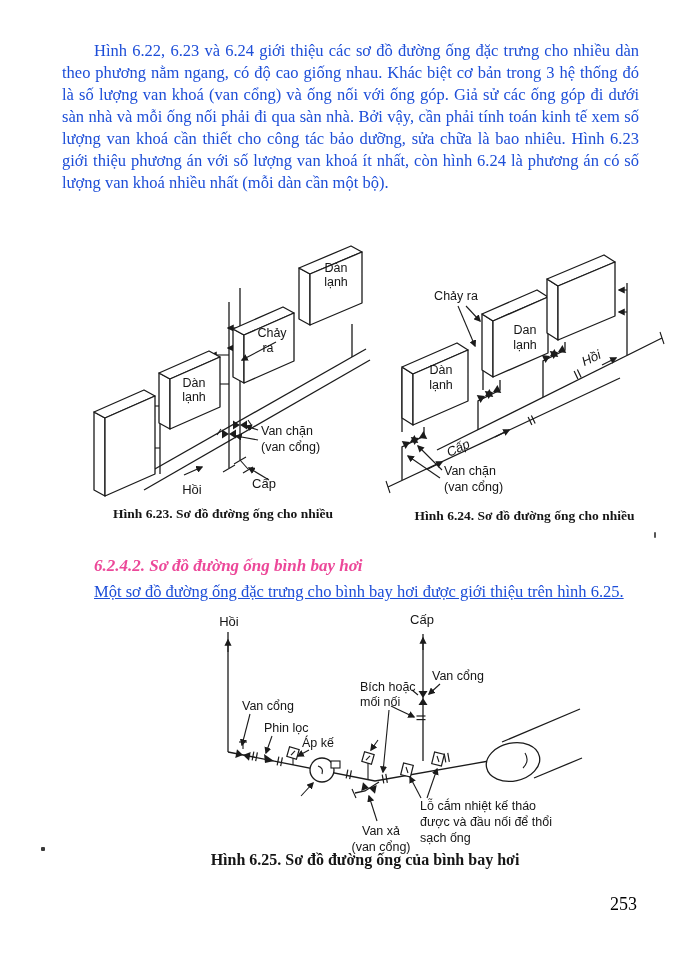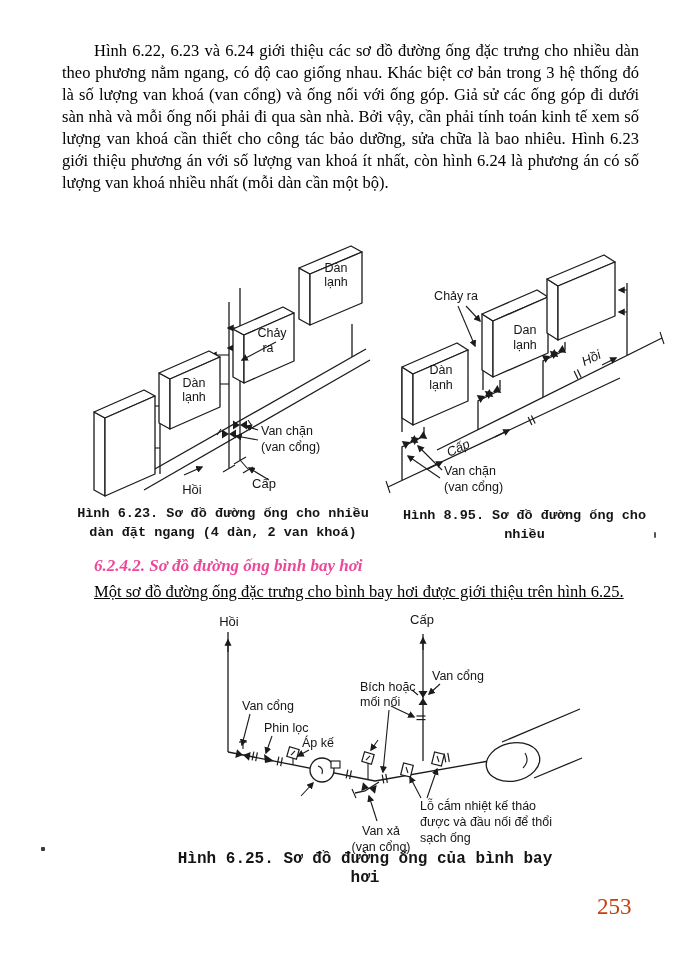--- a/index.html
+++ b/index.html
@@ -1,24 +1,24 @@
 <!DOCTYPE html>
 <html><head>
 <meta charset="utf-8">
 <style>
   html,body{margin:0;padding:0;}
   body{width:700px;height:960px;background:#ffffff;position:relative;overflow:hidden;
        font-family:"Liberation Serif", serif;color:#161616;}
   .abs{position:absolute;}
   .body-text{font-size:16.5px;line-height:22px;text-align:justify;margin:0;
-             text-indent:32px;color:#000000;}
+             text-indent:32px;color:#1d4ed8;}
   .heading{font-size:17px;font-weight:bold;font-style:italic;margin:0;color:#ec4899;}
-  .caption{font-family:Liberation Mono, monospace;font-weight:bold;font-size:13.5px;
+  .caption{font-family:Liberation Serif, serif;font-weight:bold;font-size:13.5px;
            line-height:19px;text-align:center;color:#151515;}
-  .pagenum{font-size:23px;color:#c2410c;}
+  .pagenum{font-size:18px;color:#000000;margin-left:13px;}
   svg{position:absolute;overflow:visible;}
   svg text{font-family:"Liberation Sans", sans-serif;font-size:12.5px;fill:#151515;}
   .ln{stroke:#1b1b1b;stroke-width:1.3;fill:none;}
   .thin{stroke:#1b1b1b;stroke-width:1.1;fill:none;}
   .face{fill:#ffffff;stroke:#1b1b1b;stroke-width:1.3;stroke-linejoin:round;}
   .artifact1{width:4px;height:4px;background:#3a3a3a;border-radius:1px;}
   .artifact2{width:2px;height:6px;background:#555;border-radius:1px;}
 </style>
 </head>
 <body>
@@ -117,21 +117,20 @@
   <text x="122" y="159" text-anchor="middle">Dàn</text>
   <text x="122" y="173" text-anchor="middle">lạnh</text>
   <text x="189" y="207">Van chặn</text>
   <text x="189" y="223">(van cổng)</text>
   <text x="120" y="266" text-anchor="middle" style="font-size:13px">Hồi</text>
   <text x="192" y="260" text-anchor="middle" style="font-size:13px">Cấp</text>
 </svg>
 
 <div class="abs caption" style="left:73px;top:504px;width:300px;">
   <div>Hình 6.23. Sơ đồ đường ống cho nhiều</div>
-  <div>dàn đặt ngang (4 dàn, 2 van khoá)</div>
 </div>
 
 <svg style="left:380px;top:228px;" width="290" height="276" viewBox="0 0 290 276">
   <g>
 
     <line class="ln" x1="8" y1="259" x2="240" y2="150"></line>
     <line class="thin" x1="6" y1="253" x2="10" y2="265"></line>
 
     <line class="ln" x1="57" y1="222" x2="282" y2="110"></line>
     <line class="thin" x1="280" y1="104" x2="284" y2="116"></line>
@@ -194,21 +193,21 @@
   <text x="61" y="161" text-anchor="middle">lạnh</text>
   <text x="145" y="106" text-anchor="middle">Dan</text>
   <text x="145" y="121" text-anchor="middle">lạnh</text>
   <text x="213" y="134" text-anchor="middle" transform="rotate(-25 213 134)" style="font-size:13px;font-style:italic">Hồi</text>
   <text x="80" y="224" text-anchor="middle" transform="rotate(-25 80 224)" style="font-size:13px;font-style:italic">Cấp</text>
   <text x="64" y="247">Van chặn</text>
   <text x="64" y="263">(van cổng)</text>
 </svg>
 
 <div class="abs caption" style="left:382px;top:506px;width:285px;">
-  <div>Hình 8.95. Sơ đồ đường ống cho nhiều</div>
+  <div>Hình 6.24. Sơ đồ đường ống cho nhiều</div>
 </div>
 
 <h3 class="abs heading" style="left:94px;top:556px;">6.2.4.2. Sơ đồ đường ống bình bay hơi</h3>
 <p class="abs body-text" style="left:62px;top:581px;width:577px;text-decoration:underline;">Một sơ đồ đường ống đặc trưng cho bình bay hơi được giới thiệu trên hình 6.25.</p>
 
 <svg style="left:125px;top:610px;" width="470" height="240" viewBox="0 0 470 240">
   <g>
 
     <line class="ln" x1="103" y1="22" x2="103" y2="142"></line>
     <line class="thin" x1="103" y1="42" x2="103" y2="30" marker-end="url(#ah)"></line>

